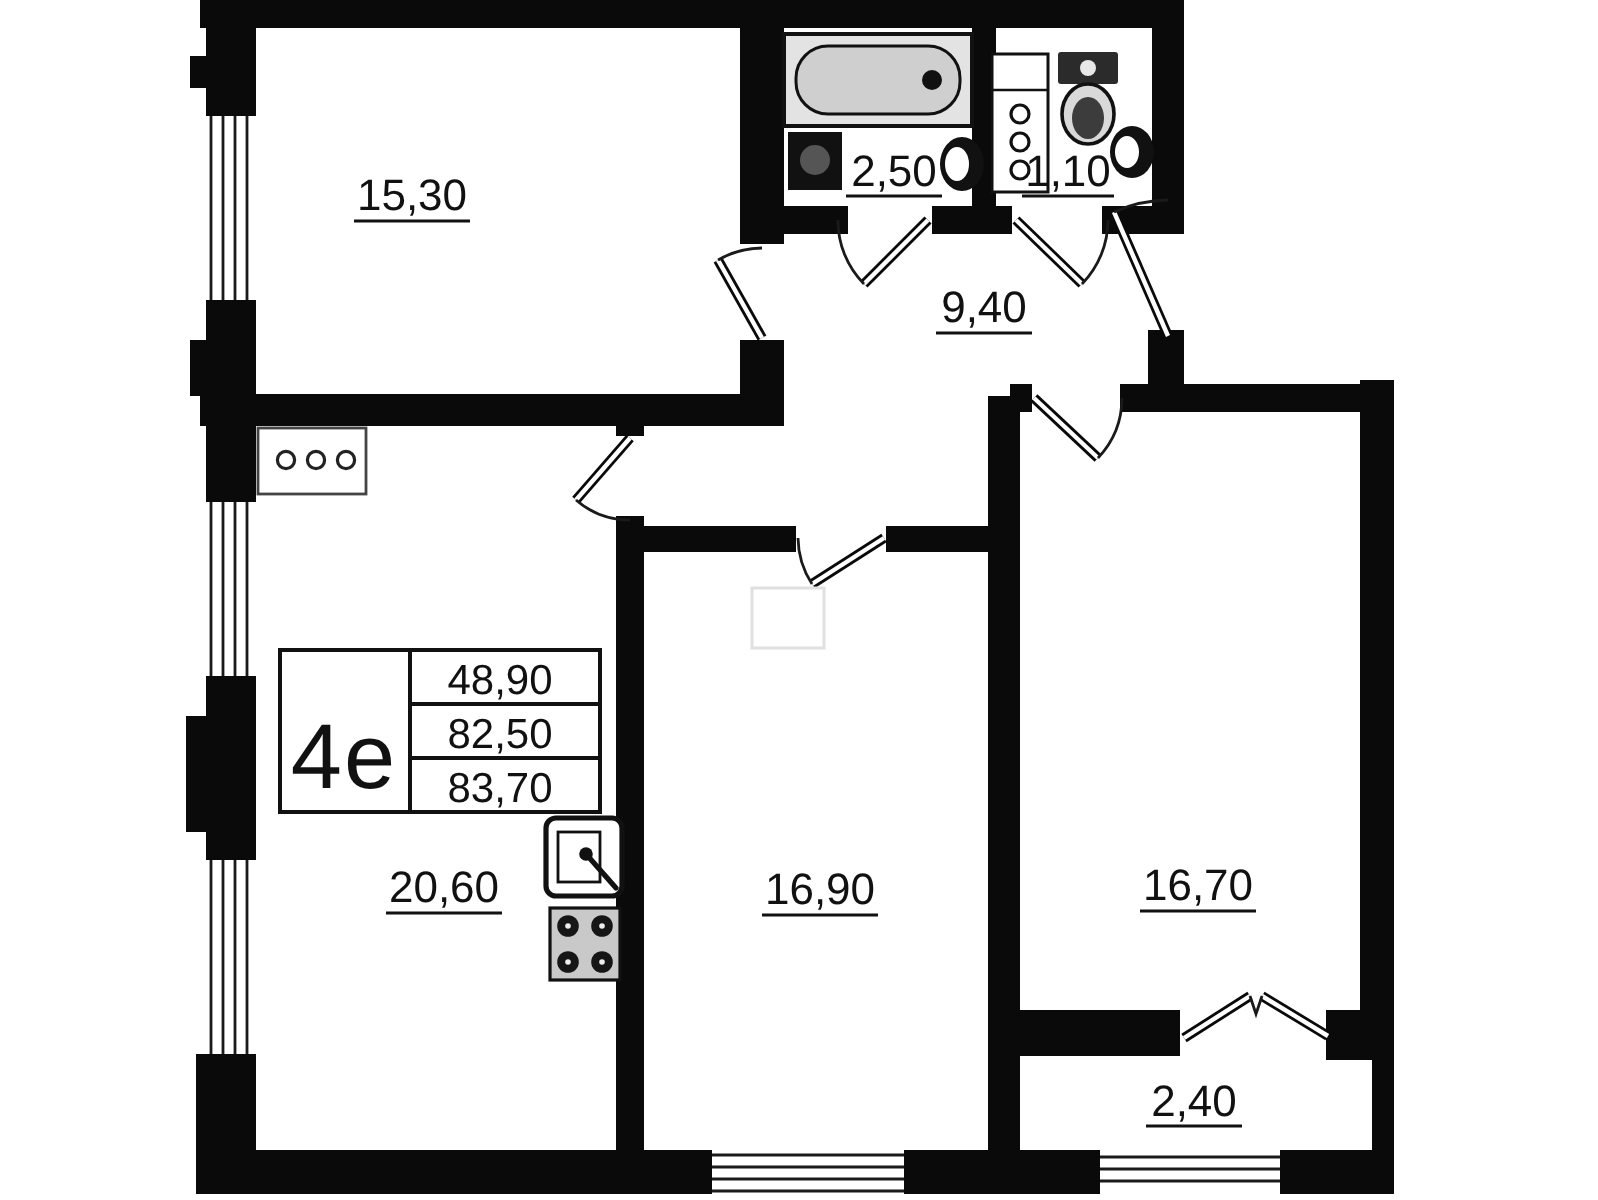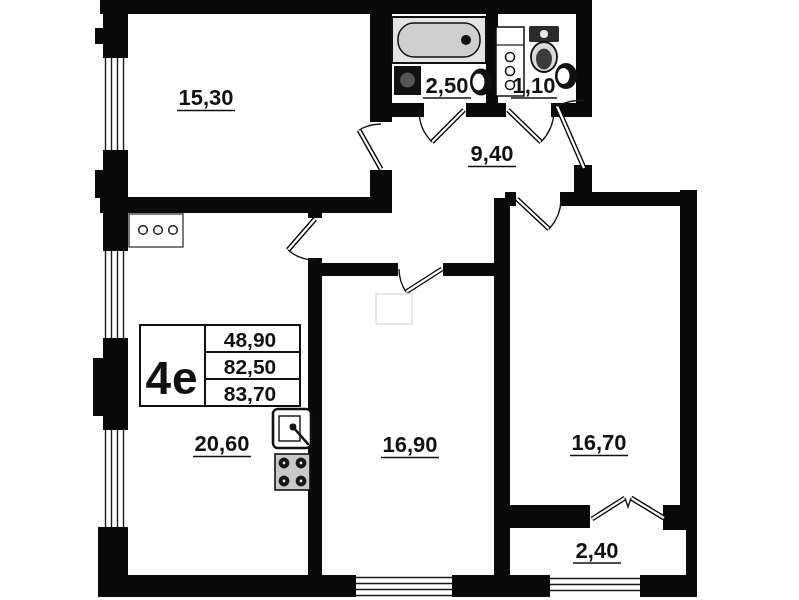--- a/index.html
+++ b/index.html
@@ -1,17 +1,17 @@
 <!DOCTYPE html>
 <html><head>
 <meta charset="utf-8">
 <style>
   html,body{margin:0;padding:0;background:#ffffff;}
   #stage{position:relative;width:799px;height:600px;background:#ffffff;overflow:hidden;
-         font-family:"Liberation Sans",sans-serif;font-weight:bold;}
+         font-family:"Liberation Sans",sans-serif;}
   svg{position:absolute;left:0;top:0;}
   text{fill:#111111;font-family:"Liberation Sans",sans-serif;}
   .room-label{font-size:22px;}
   .table-val{font-size:21px;}
   .unit-label{font-size:46px;letter-spacing:1px;}
   .win-line{stroke:#1a1a1a;stroke-width:1.4;}
   .door-leaf-outer{stroke:#0a0a0a;stroke-width:5;stroke-linecap:butt;}
   .door-leaf-inner{stroke:#ffffff;stroke-width:2.2;stroke-linecap:butt;}
   .door-arc{stroke:#1a1a1a;stroke-width:1.4;fill:none;}
   .underline{stroke:#111111;stroke-width:1.6;}

